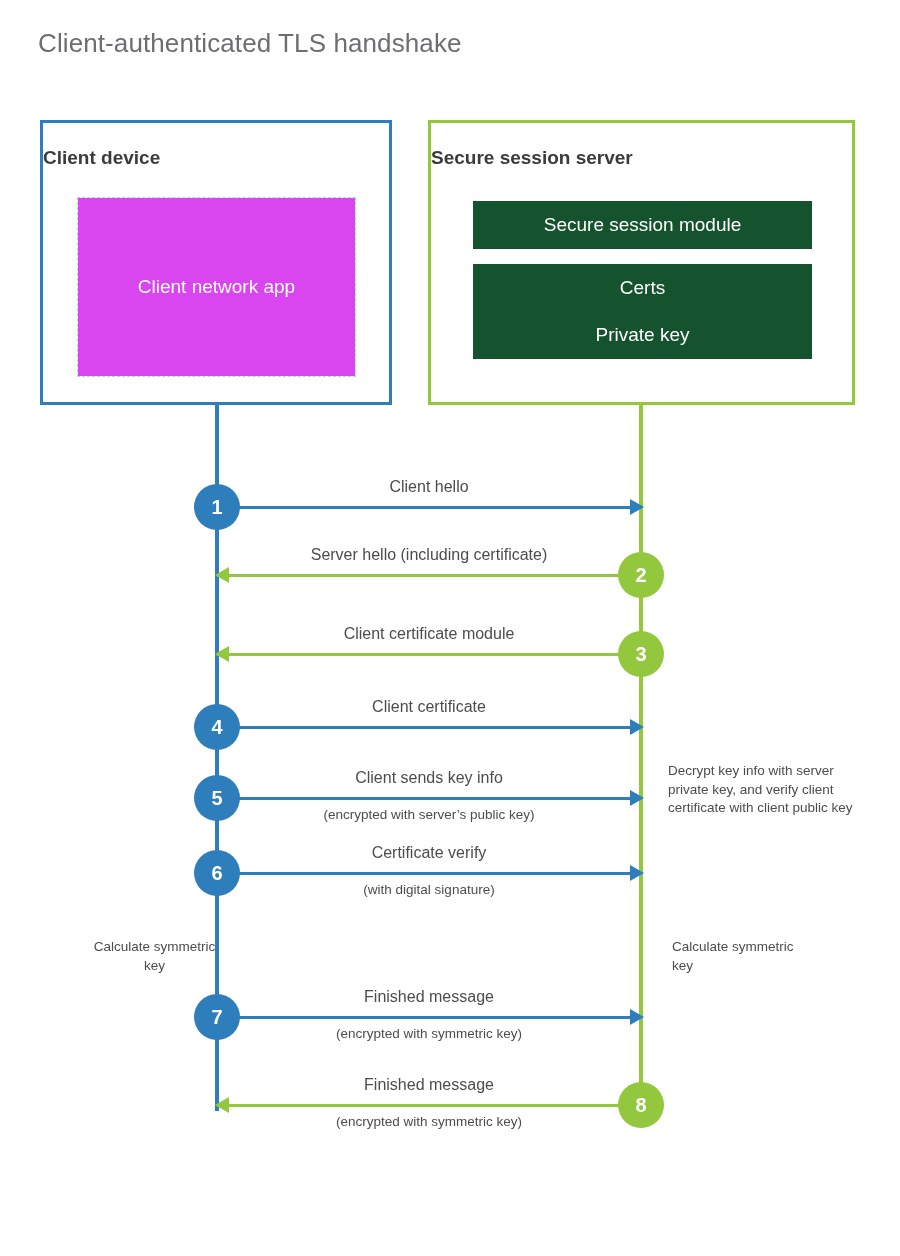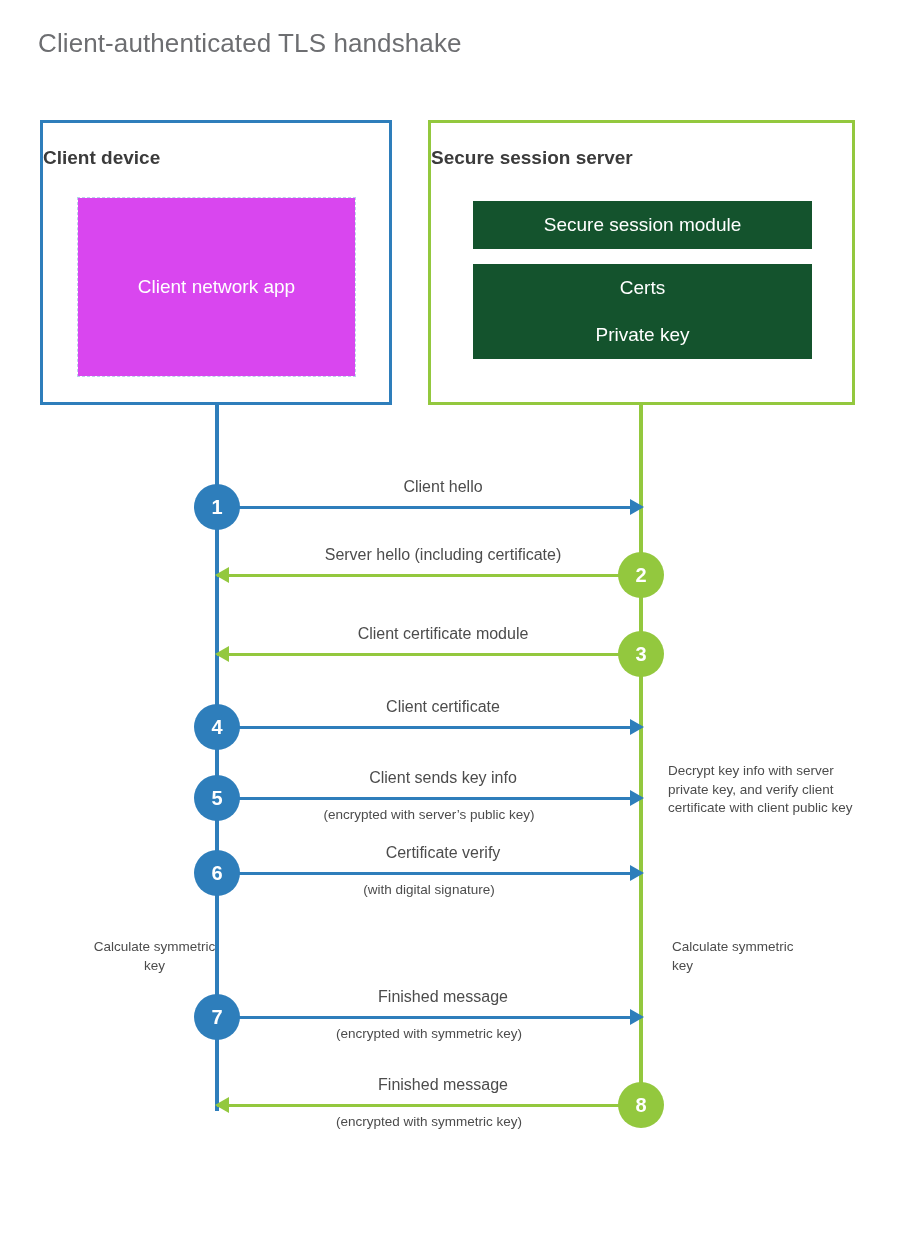--- a/index.html
+++ b/index.html
@@ -154,21 +154,21 @@
     left: 630px;
     border-left: 14px solid #2e7ebb;
   }
   .msg-arrowhead.to-left {
     left: 215px;
     border-right: 14px solid #93c83e;
   }
 
   .msg-label {
     position: absolute;
-    left: 231px;
+    left: 217px;
     width: 424px;
     text-align: center;
     font-size: 16px;
     font-weight: 300;
     color: #4c4c4c;
     top: -29px;
     white-space: nowrap;
   }
   .msg-sublabel {
     position: absolute;

